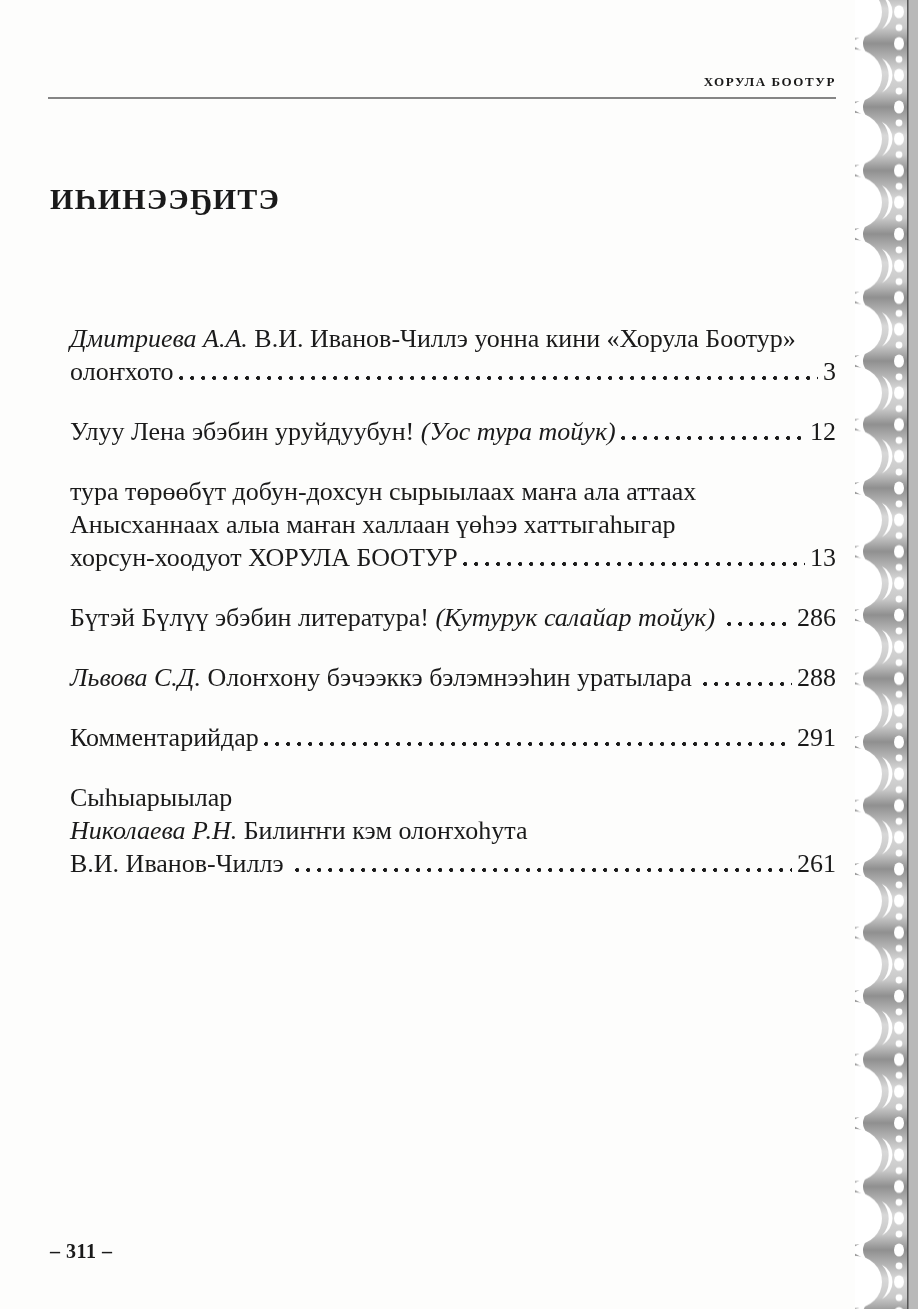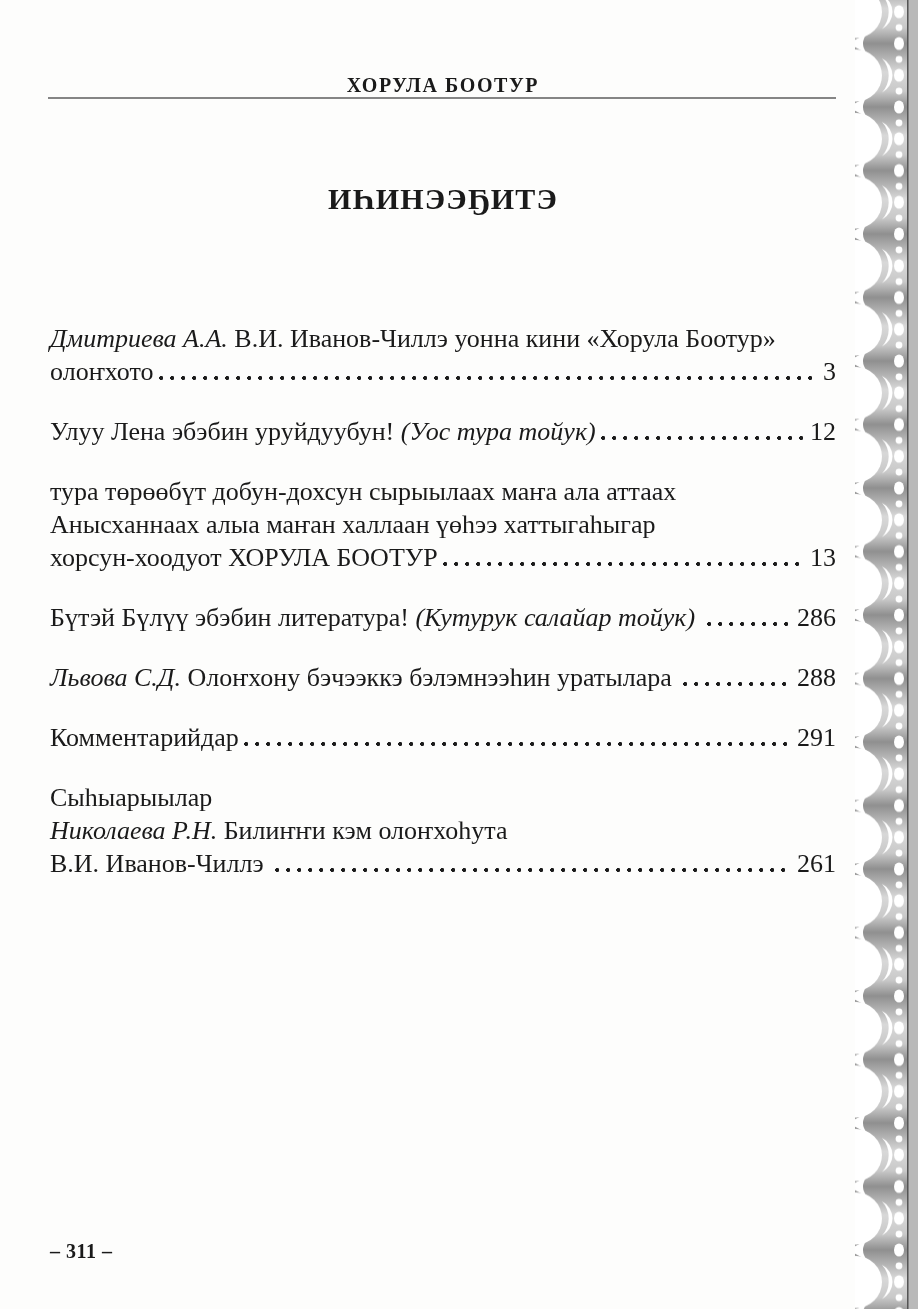--- a/index.html
+++ b/index.html
@@ -8,47 +8,46 @@
     width: 918px;
     height: 1309px;
     background: #fdfdfc;
     overflow: hidden;
     font-family: "Liberation Serif", "DejaVu Serif", serif;
     color: #1a1a1a;
   }
   .running-head {
     position: absolute;
     top: 74px; left: 50px; width: 786px;
-    text-align: center;
+    text-align: right;
     font-weight: bold;
-    font-size: 20px;
+    font-size: 13px;
     letter-spacing: 1.6px;
   }
   .head-rule {
     position: absolute;
     top: 97px; left: 48px; width: 788px; height: 2px;
     background: #858585;
   }
   .page-title {
     position: absolute;
     top: 182px; left: 50px; width: 786px;
     margin: 0;
-    text-align: center;
     font-weight: bold;
     font-size: 30px;
     letter-spacing: 1.2px;
   }
   .toc {
     position: absolute;
     top: 322px; left: 50px; width: 786px;
     font-size: 26px;
     line-height: 33px;
   }
   .toc-entry { margin-bottom: 27px; }
-  .toc-line { display: flex; align-items: flex-end; }
+  .toc-line { display: flex; align-items: flex-end; margin-left: 20px; }
   .toc-text { white-space: pre-wrap; }
   .toc-text em { font-style: italic; }
   .leader {
     flex: 1 1 auto;
     min-width: 14px;
     height: 8px;
     align-self: flex-end;
     margin: 0 1px 6px 5px;
     background-image: radial-gradient(circle at 2.2px 4px, #1c1c1c 1.8px, rgba(0,0,0,0) 2.3px);
     background-size: 11px 8px;

